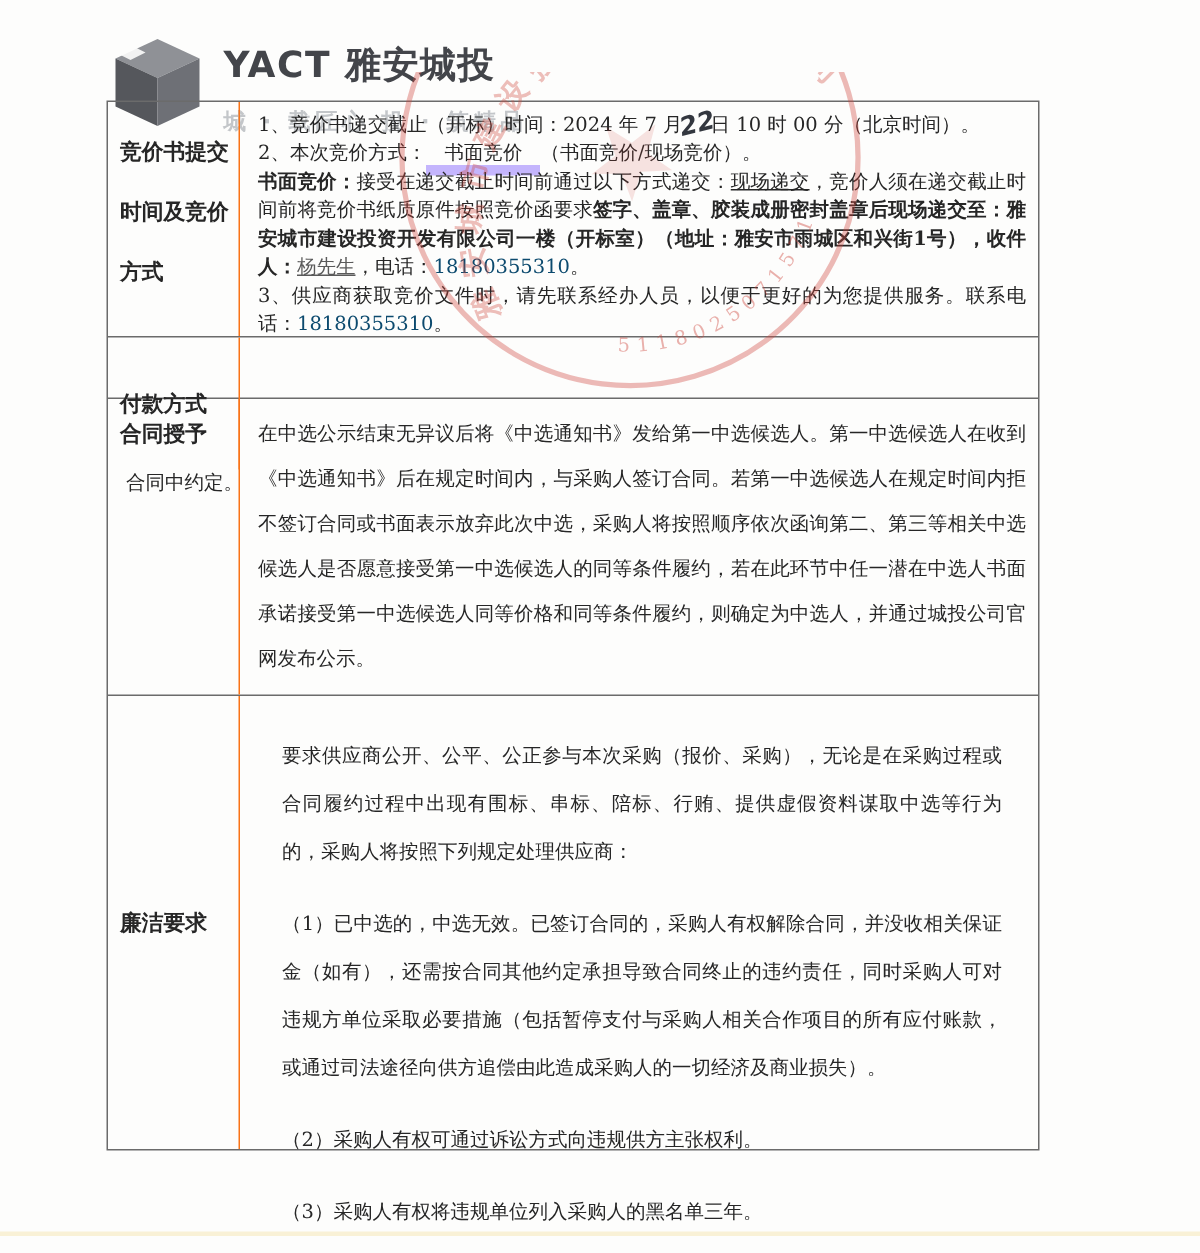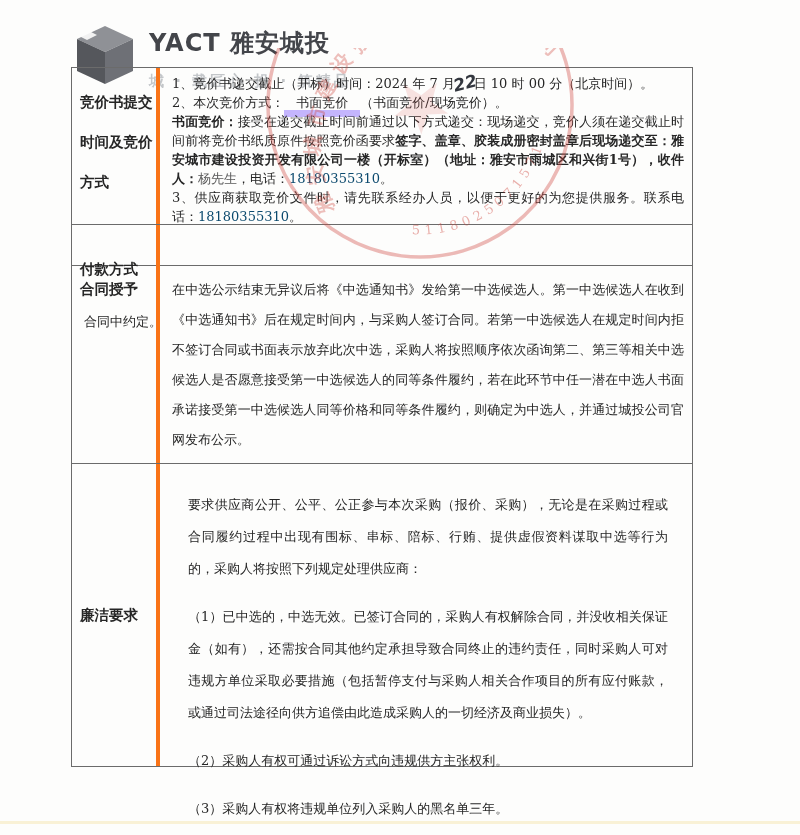--- a/index.html
+++ b/index.html
@@ -22,42 +22,42 @@
 
   
   .bid-table{
     position:absolute;left:71px;top:67px;width:620px;
     border:1px solid #6b6b6b;
     background:transparent;
   }
   .trow{display:flex;border-bottom:1px solid #6b6b6b;}
   .trow:last-child{border-bottom:none;}
   .tlabel{
-    width:88px;flex:0 0 88px;border-right:4px solid #f97316;
+    width:88px;flex:0 0 88px;border-right:1px solid #f97316;
     font-weight:bold;font-size:14.5px;
     padding-left:8px;box-sizing:border-box;
     font-family:"DejaVu Sans","Liberation Sans",sans-serif;
   }
   .tcontent{flex:1;box-sizing:border-box;padding:0 8px 0 12px;font-size:13px;}
 
   .row1{height:156px;}
   .row1 .tlabel{padding-top:14px;line-height:40px;}
   .row1 .tcontent{padding-top:5px;line-height:19px;text-align:justify;}
   .row2{height:40px;flex-direction:column;}
   .row2 .tlabel,.row2 .tcontent{display:flex;align-items:center;}
   .row3{height:197px;}
   .row3 .tlabel{padding-top:14px;}
   .row3 .tcontent{padding-top:9px;line-height:30px;text-align:justify;}
   .row4{height:302px;}
   .row4 .tlabel{display:flex;align-items:center;}
   .row4 .tcontent{padding-top:9px;line-height:32px;text-align:justify;}
   .row4 .tcontent p{margin:16px;}
 
   .b{font-weight:bold;}
-  .u{}
+  .u{text-decoration:underline;}
   .u-pad{border-bottom:7px solid #c4b5fd;padding:0 12px;}
   .gray{color:#0c4a6e;}
   .name-gray{color:#5a5a5a;}
   .handwrite{
     display:inline-block;
     font-family:"DejaVu Sans","Liberation Sans",sans-serif;
     font-style:italic;font-weight:bold;
     font-size:17px;color:#33373f;
     transform:rotate(-14deg) translateY(1px);
     margin:0 -3px 0 -2px;

